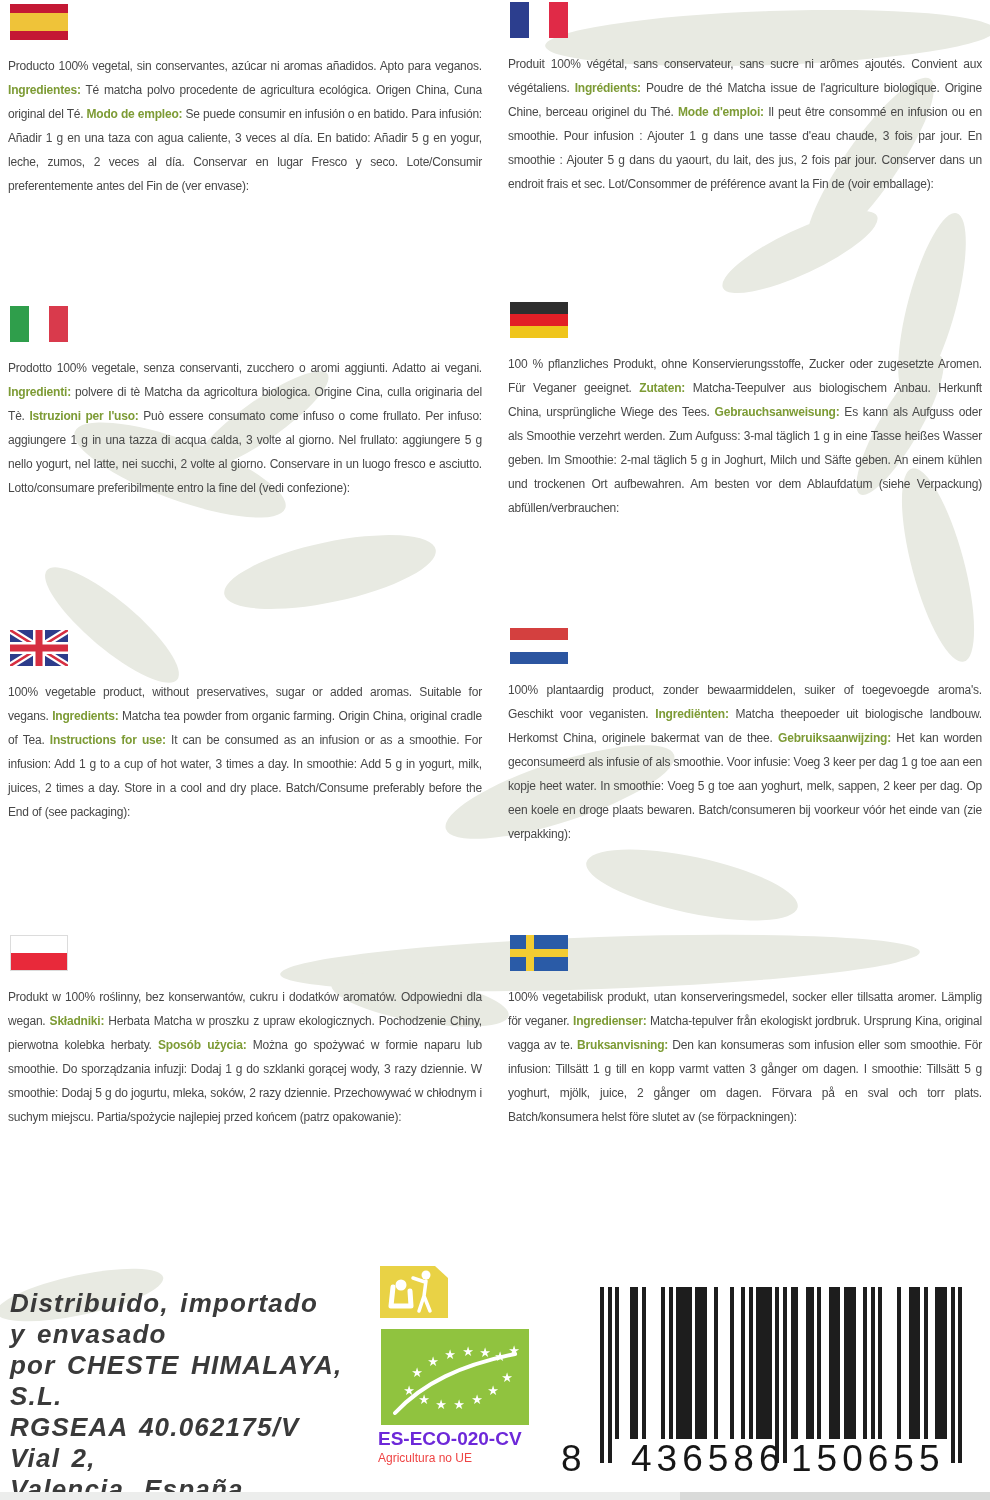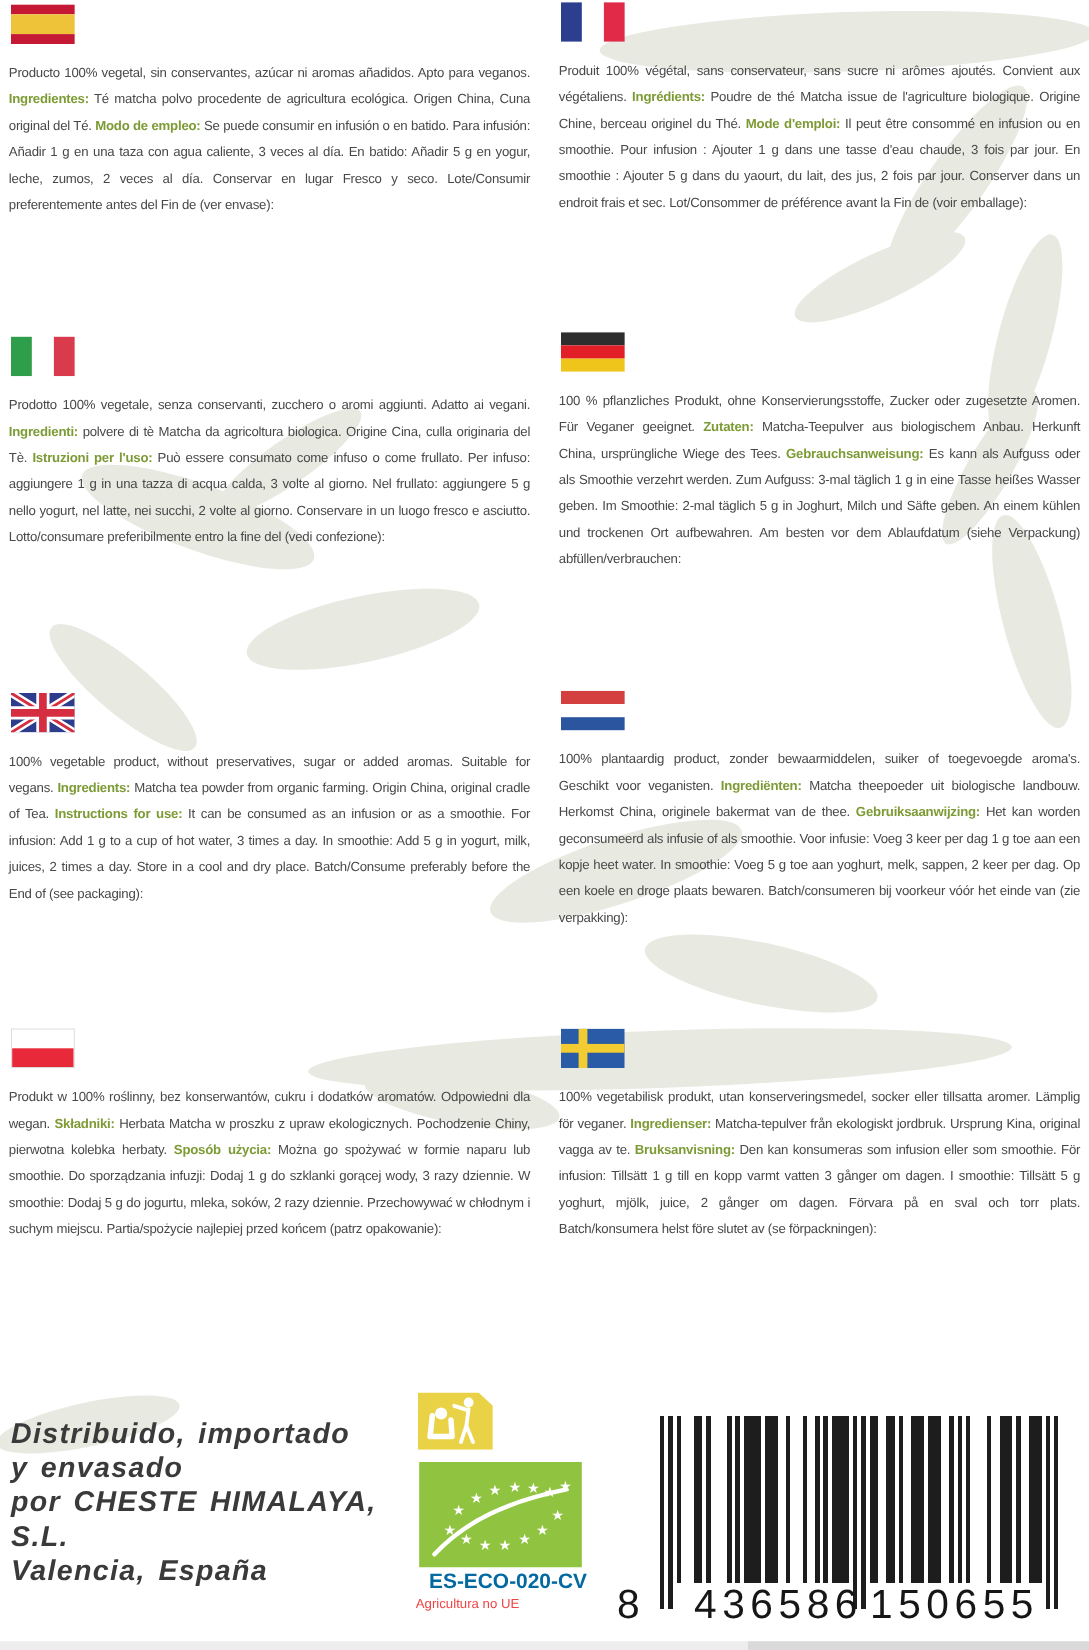--- a/index.html
+++ b/index.html
@@ -44,22 +44,22 @@
     margin:0;text-align:justify;color:var(--body-text,#484848);
     font-size:12px;line-height:24px;letter-spacing:-0.2px;
   }
   .txt .hd{font-weight:bold;color:var(--heading-green,#7d9b35);}
   .distributor{
     position:absolute;left:10px;top:1288px;width:350px;z-index:1;
     font-weight:bold;font-style:italic;color:#3a3a3a;
     font-size:26px;line-height:31px;letter-spacing:1.2px;word-spacing:3px;
   }
   .eco-code{
-    position:absolute;left:390px;top:1428px;z-index:1;
-    font-size:19px;font-weight:bold;color:#0369a1;
+    position:absolute;left:378px;top:1428px;z-index:1;
+    font-size:19px;font-weight:bold;color:#6d28d9;
   }
   .eco-origin{
     position:absolute;left:378px;top:1451px;z-index:1;
     font-size:12px;color:#ef4444;
   }
   #recycle-box{position:absolute;left:380px;top:1266px;z-index:1;}
   #eu-logo{position:absolute;left:381px;top:1329px;z-index:1;}
   #barcode{position:absolute;left:600px;top:1287px;z-index:1;}
   .bc-num{
     position:absolute;z-index:2;color:#161616;
@@ -171,20 +171,21 @@
         <rect x="16" y="0" width="8" height="36" fill="#f3cc32"></rect>
       </svg>
     </div>
     <p class="txt"><span>100% vegetabilisk produkt, utan konserveringsmedel, socker eller tillsatta aromer. Lämplig för veganer. </span><span class="hd">Ingredienser:</span><span> Matcha-tepulver från ekologiskt jordbruk. Ursprung Kina, original vagga av te. </span><span class="hd">Bruksanvisning:</span><span> Den kan konsumeras som infusion eller som smoothie. För infusion: Tillsätt 1 g till en kopp varmt vatten 3 gånger om dagen. I smoothie: Tillsätt 5 g yoghurt, mjölk, juice, 2 gånger om dagen. Förvara på en sval och torr plats. Batch/konsumera helst före slutet av (se förpackningen):</span></p>
   </section>
 
   <div class="distributor">
     <div>Distribuido, importado</div>
     <div>y envasado</div>
     <div>por CHESTE HIMALAYA, S.L.</div>
+    <div>RGSEAA 40.062175/V Vial 2,</div>
     <div>Valencia, España</div>
   </div>
 
   <div id="recycle-box">
     <svg width="68" height="52" viewBox="0 0 68 52">
       <polygon points="0,0 55,0 68,12 68,52 0,52" fill="#e9d245"></polygon>
       <path d="M13 21 L11 40 L31 40 L30 25" stroke="#ffffff" stroke-width="5" fill="none" stroke-linecap="round" stroke-linejoin="round"></path>
       <circle cx="21" cy="19" r="5.5" fill="#ffffff"></circle>
       <circle cx="46" cy="9" r="4.5" fill="#ffffff"></circle>
       <path d="M45 16 L33 12 M46 15 L44 30 M44 30 L39 45 M44 30 L50 45" stroke="#ffffff" stroke-width="3.5" fill="none" stroke-linecap="round" stroke-linejoin="round"></path>

